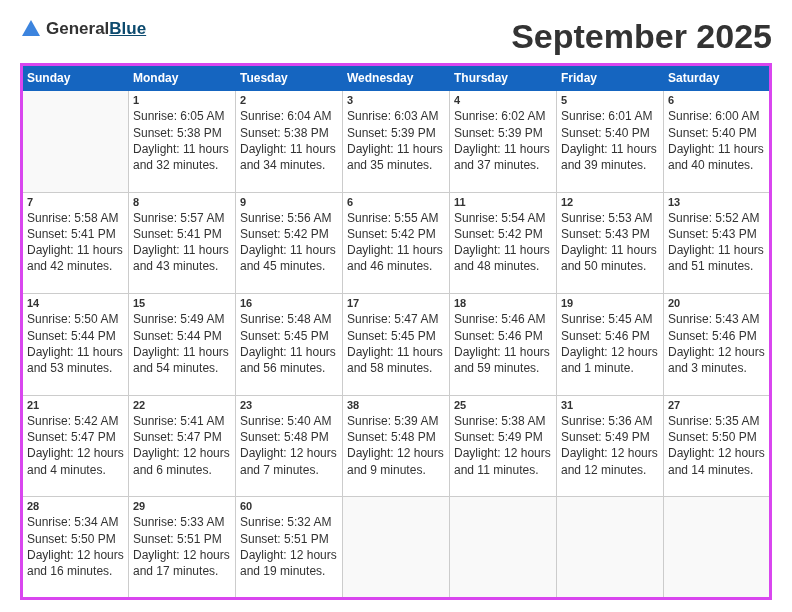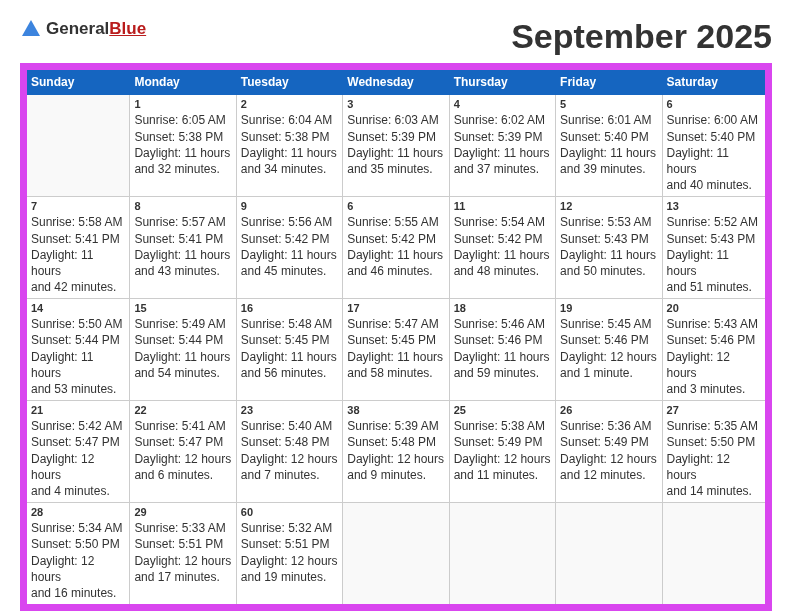--- a/index.html
+++ b/index.html
@@ -32,21 +32,21 @@
       color: #333;
       line-height: 1.1;
     }
     .location {
       font-size: 14px;
       color: #555;
       margin-top: 2px;
     }
     .calendar {
       flex: 1;
-      border: 7px solid #d946ef;
+      border: 3px solid #d946ef;
       border-collapse: collapse;
       width: 100%;
       table-layout: fixed;
     }
     .calendar th {
       background: #1565c0;
       color: #fff;
       font-size: 12px;
       font-weight: bold;
       padding: 5px 4px;
@@ -91,21 +91,21 @@
     }
     .logo-line1 {
       font-size: 17px;
       font-weight: bold;
       color: #333;
       line-height: 1.1;
     }
     .logo-line2 {
       font-size: 17px;
       font-weight: bold;
-      color: #b91c1c;
+      color: #0c4a6e;
       line-height: 1.1;
       text-decoration: underline;
     }
   </style>
 </head>
 <body>
 
 <div class="page">
   <div class="header">
     <div class="logo-wrapper">
@@ -239,21 +239,21 @@
           </td>
           <td>
             <span class="day-num">38</span>
             <div class="cell-info">Sunrise: 5:39 AM<br>Sunset: 5:48 PM<br>Daylight: 12 hours<br>and 9 minutes.</div>
           </td>
           <td>
             <span class="day-num">25</span>
             <div class="cell-info">Sunrise: 5:38 AM<br>Sunset: 5:49 PM<br>Daylight: 12 hours<br>and 11 minutes.</div>
           </td>
           <td>
-            <span class="day-num">26</span>
+            <span class="day-num">31</span>
             <div class="cell-info">Sunrise: 5:36 AM<br>Sunset: 5:49 PM<br>Daylight: 12 hours<br>and 12 minutes.</div>
           </td>
           <td>
             <span class="day-num">27</span>
             <div class="cell-info">Sunrise: 5:35 AM<br>Sunset: 5:50 PM<br>Daylight: 12 hours<br>and 14 minutes.</div>
           </td>
         </tr>
         <tr>
           <td>
             <span class="day-num">28</span>

